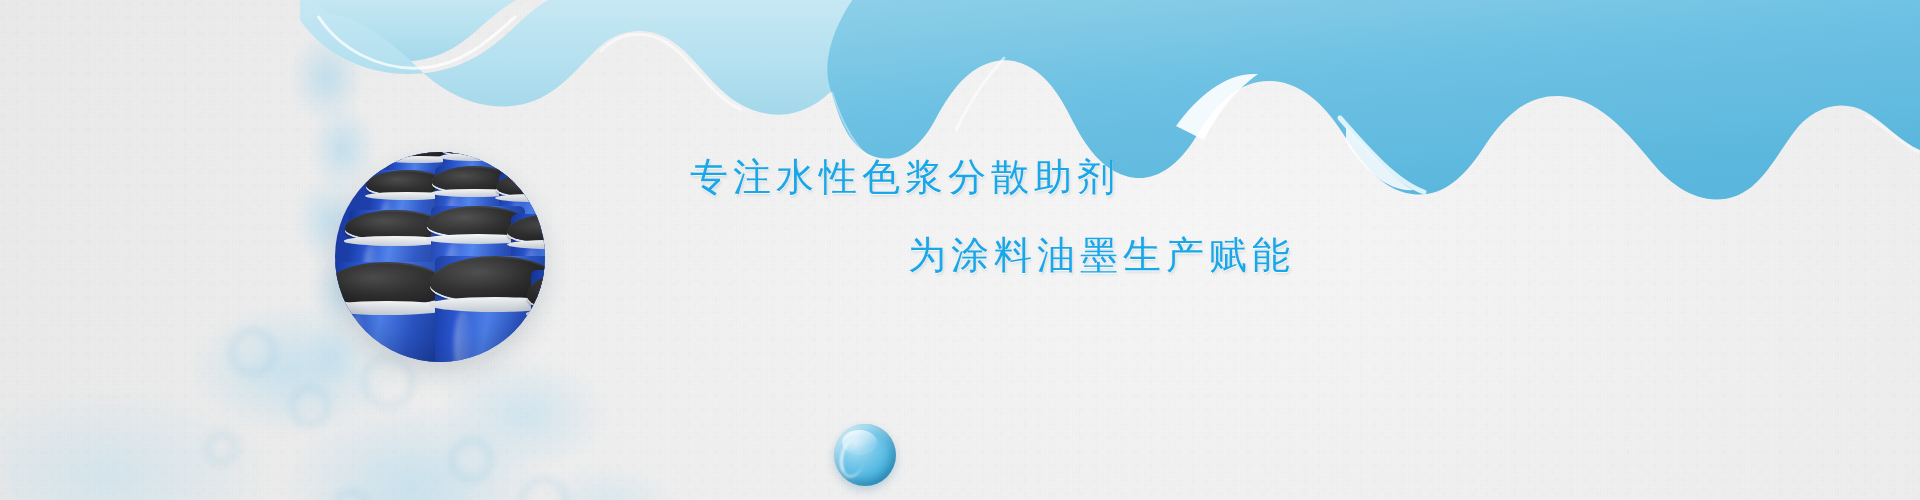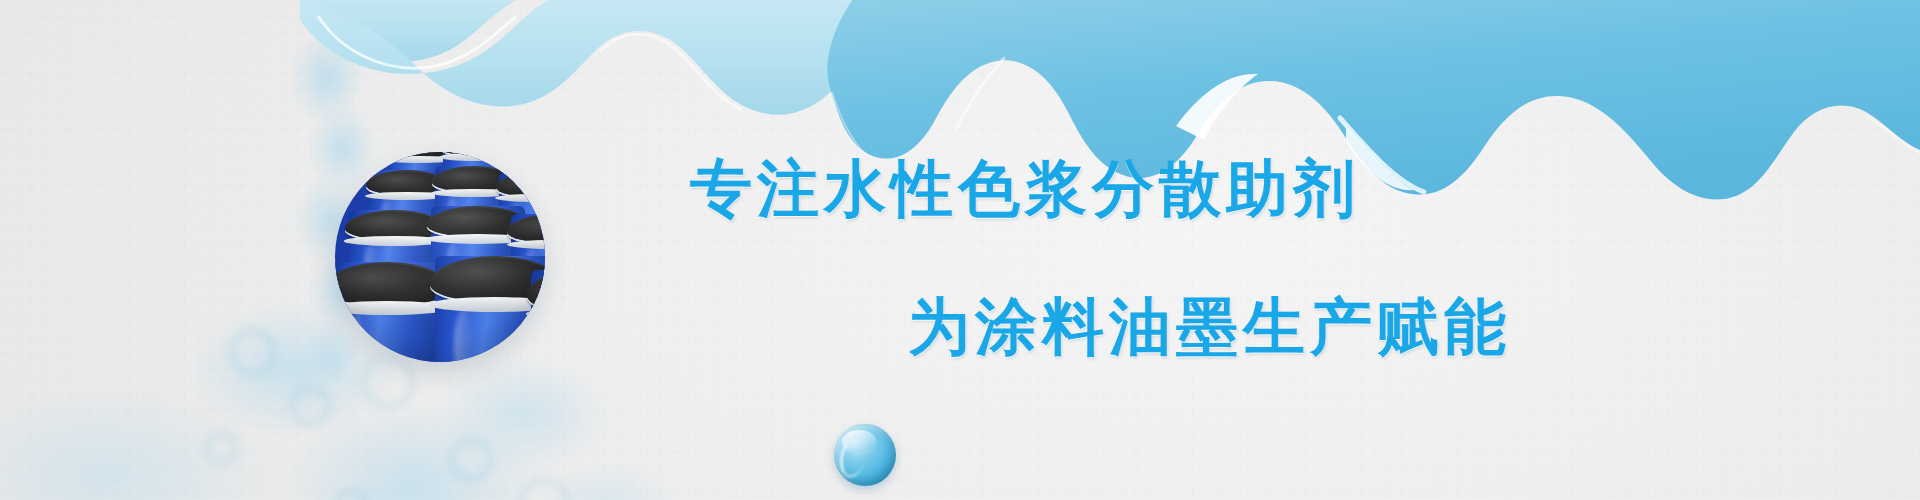--- a/index.html
+++ b/index.html
@@ -123,31 +123,31 @@
   }
 
   
   .headline{
     position:absolute;
     left:690px; top:158px;
     width:900px;
   }
   .line{
     color:#1aa7e8;
-    font-size:62px;
+    font-size:38px;
     line-height:1;
     letter-spacing:5px;
-    font-weight:700;
+    font-weight:400;
     white-space:nowrap;
     text-shadow:
       0 1px 0 rgba(255,255,255,.85),
       1px 2px 3px rgba(120,150,170,.30);
   }
   .line-1{ margin-left:0; }
-  .line-2{ margin-left:218px; margin-top:76px; }
+  .line-2{ margin-left:218px; margin-top:40px; }
 
   
   .bubble{
     position:absolute;
     left:834px; top:424px;
     width:62px; height:62px;
     border-radius:50%;
     background:
       radial-gradient(circle at 34% 30%, #bfe6f6 0%, #79c9ea 34%, #4fb6e0 62%, #35a4d2 86%, #2b8fbd 100%);
     box-shadow:

